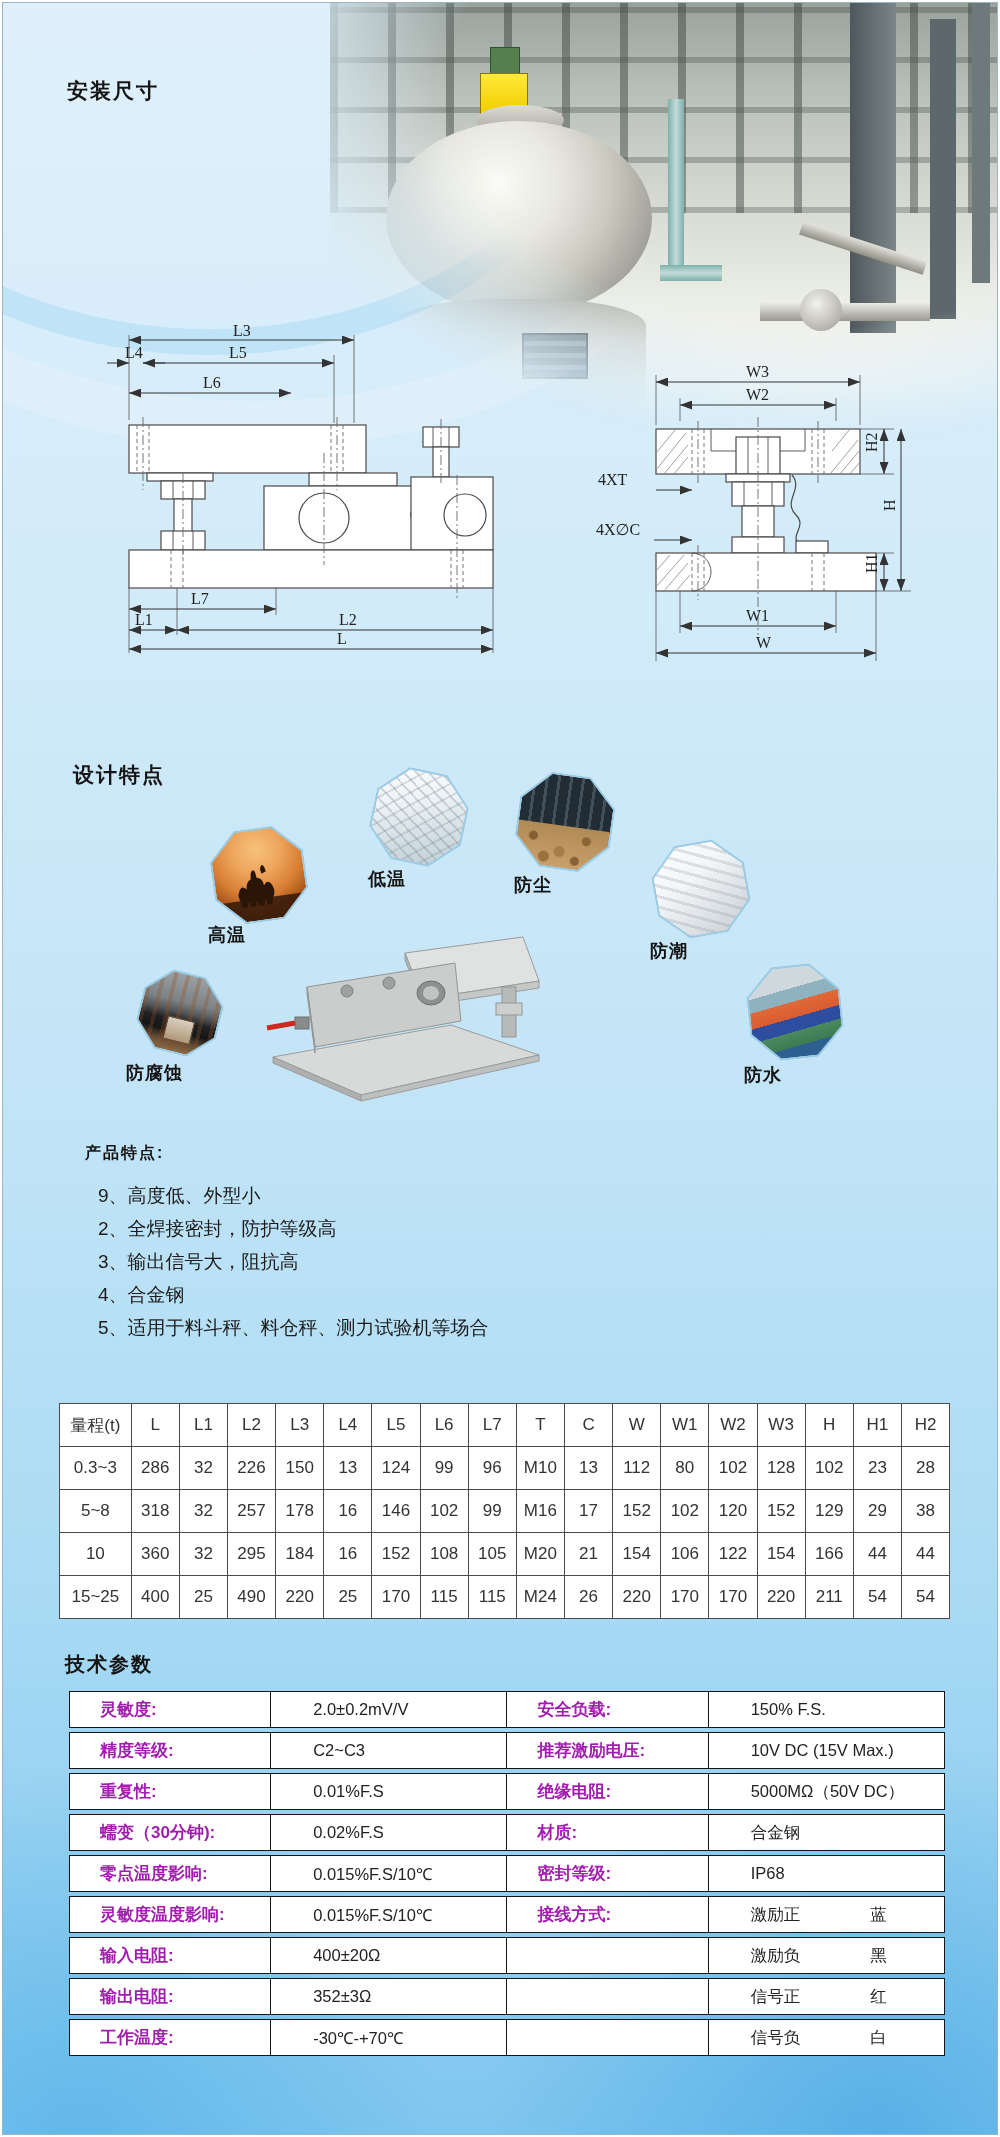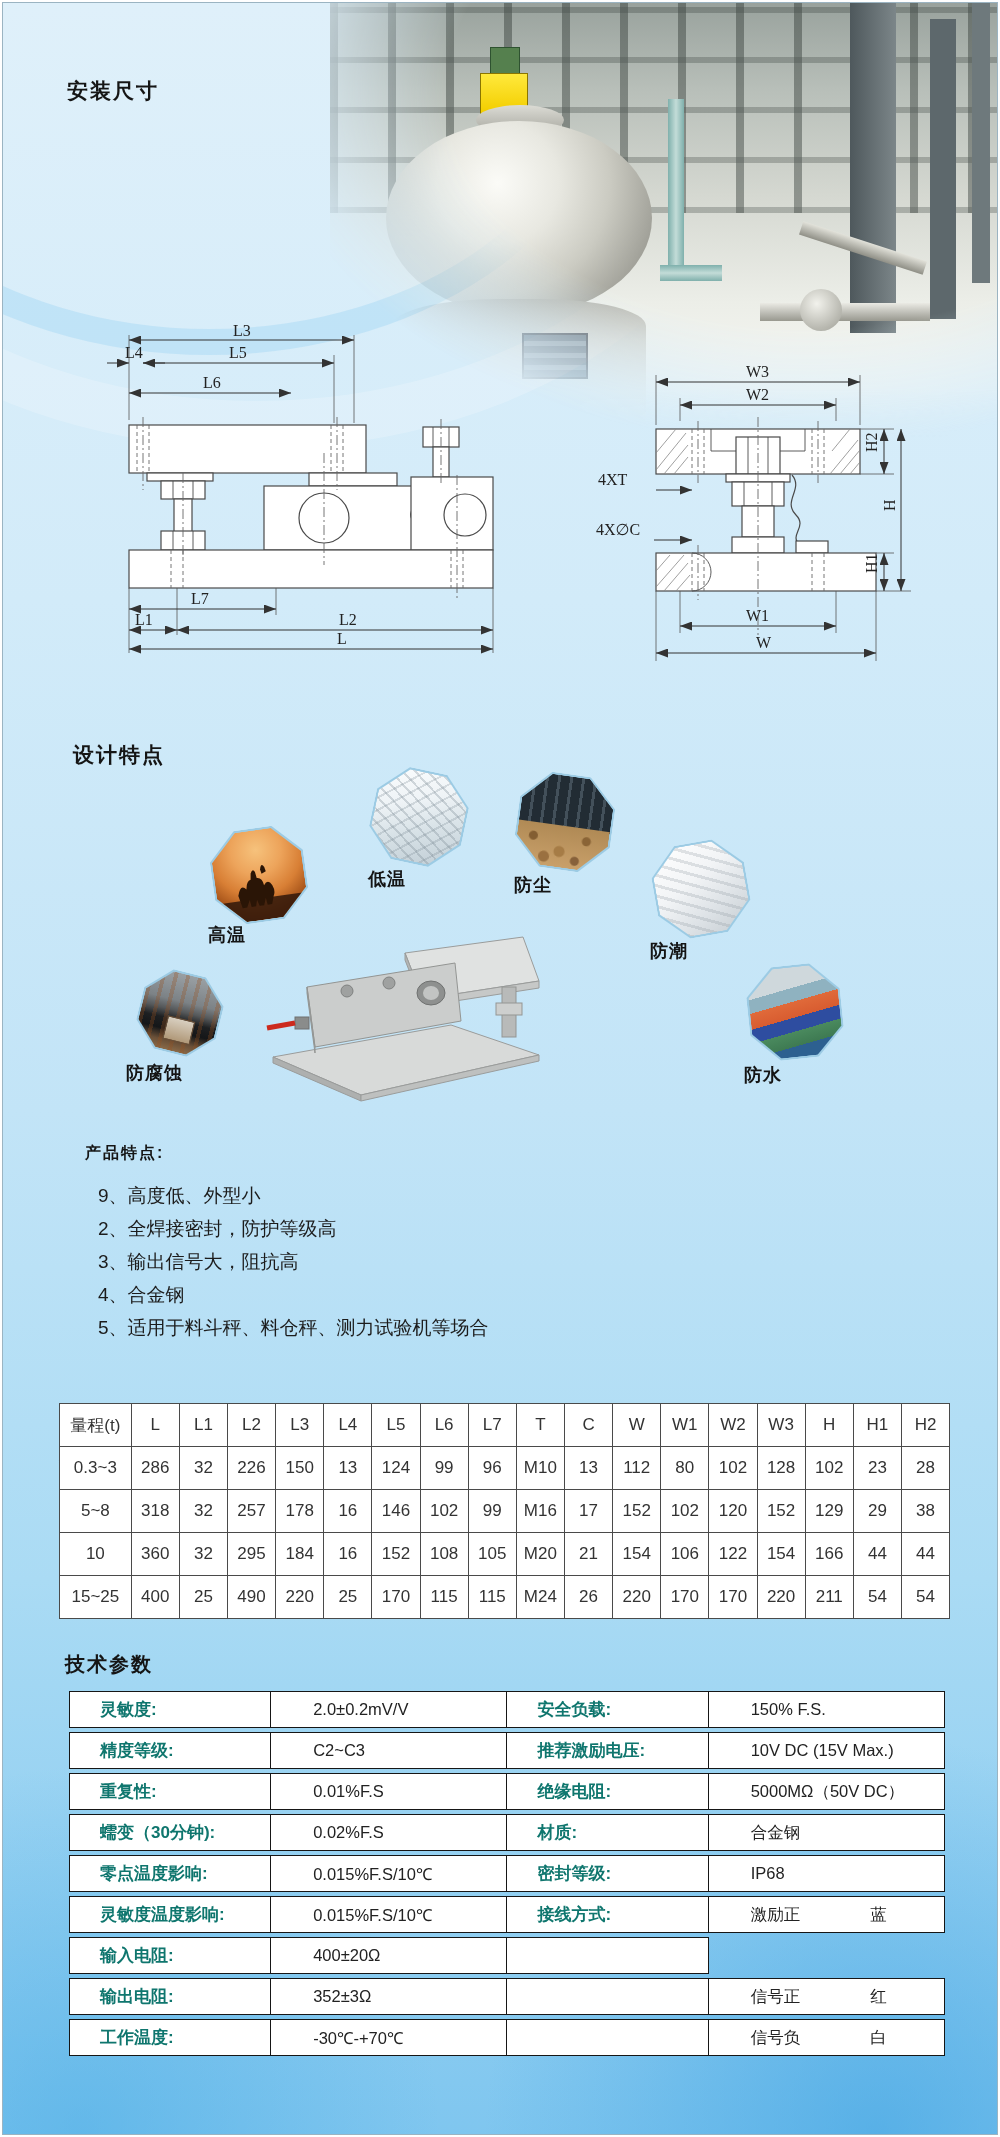--- a/index.html
+++ b/index.html
@@ -75,21 +75,21 @@
   .drow{display:flex;}
   .dcell{flex:1;background:#fff;border-right:1px solid #4a4a4a;border-bottom:1px solid #4a4a4a;
     height:42px;display:flex;align-items:center;justify-content:center;font-size:17px;color:#333;}
   .dcell:last-child{border-right:none;}
   .drow:last-child .dcell{border-bottom:none;text-align:center;}
   .dc0{flex:1.5;}
   
   .ttable{position:absolute;left:66px;top:1688px;width:879px;}
   .trow{display:flex;margin-bottom:4px;}
   .tlab,.tval{background:#fff;border:1px solid #161616;height:37px;box-sizing:border-box;display:flex;align-items:center;}
-  .tlab{width:23%;font-weight:bold;font-size:17px;color:#0f766e;padding-left:30px;}
+  .tlab{width:23%;font-weight:bold;font-size:17px;color:#a21caf;padding-left:30px;}
   .tval{width:27%;font-size:16.5px;color:#222;padding-left:42px;margin-left:-1px;}
   .tlab+ .tval{}
   .trow .tlab:nth-child(3){margin-left:-1px;}
   .tgap{margin-left:70px;}
   
   svg text{font-family:"Liberation Serif",serif;font-size:16px;fill:#222;}
   .drawing{position:absolute;}
 </style>
 </head>
 <body>
@@ -292,21 +292,21 @@
     <text x="150" y="75">W2</text>
     <text transform="rotate(-90 281 127)" x="281" y="127">H2</text>
     <text transform="rotate(-90 299 186)" x="299" y="186">H</text>
     <text transform="rotate(-90 281 248)" x="281" y="248">H1</text>
     <text x="2" y="160">4XT</text>
     <text x="0" y="210">4X∅C</text>
     <text x="150" y="296">W1</text>
     <text x="160" y="323">W</text>
   </svg>
 
-  <div class="hd" style="left:70px;top:738px;font-size:21px;">设计特点</div>
+  <div class="hd" style="left:70px;top:758px;font-size:21px;">设计特点</div>
 
   <div class="oct" style="left:209px;top:825px;width:94px;height:94px;transform:rotate(-8deg);">
     <div class="oct-in bg-hot">
       <svg viewBox="0 0 100 100" width="100%" height="100%">
         <rect y="76" width="100" height="24" fill="#30180a" opacity=".85"></rect>
         <path d="M24 70 q4-14 10-6 q1-9 6-10 l1-7 q3-6 5-1 l1 7 q6 0 7 9 q5-7 9 1 q3 7 0 12 l-3 9 h-5 l-1-8 -3 8 h-5 l-2-7 -2 7 h-5 l-1-8 -4 8 h-5 z" fill="#2a1506"></path>
         <path d="M52 44 q2-8 5-2 l1 5 -5 2 z" fill="#2a1506"></path>
       </svg>
     </div>
   </div>
@@ -512,20 +512,24 @@
         <div class="tlab">接线方式:</div>
         <div class="tval">
           <span>激励正</span>
           <span class="tgap">蓝</span>
         </div>
       </div>
       <div class="trow">
         <div class="tlab">输入电阻:</div>
         <div class="tval">400±20Ω</div>
         <div class="tlab"></div>
+        <div class="tval">
+          <span>激励负</span>
+          <span class="tgap">黑</span>
+        </div>
       </div>
       <div class="trow">
         <div class="tlab">输出电阻:</div>
         <div class="tval">352±3Ω</div>
         <div class="tlab"></div>
         <div class="tval">
           <span>信号正</span>
           <span class="tgap">红</span>
         </div>
       </div>

